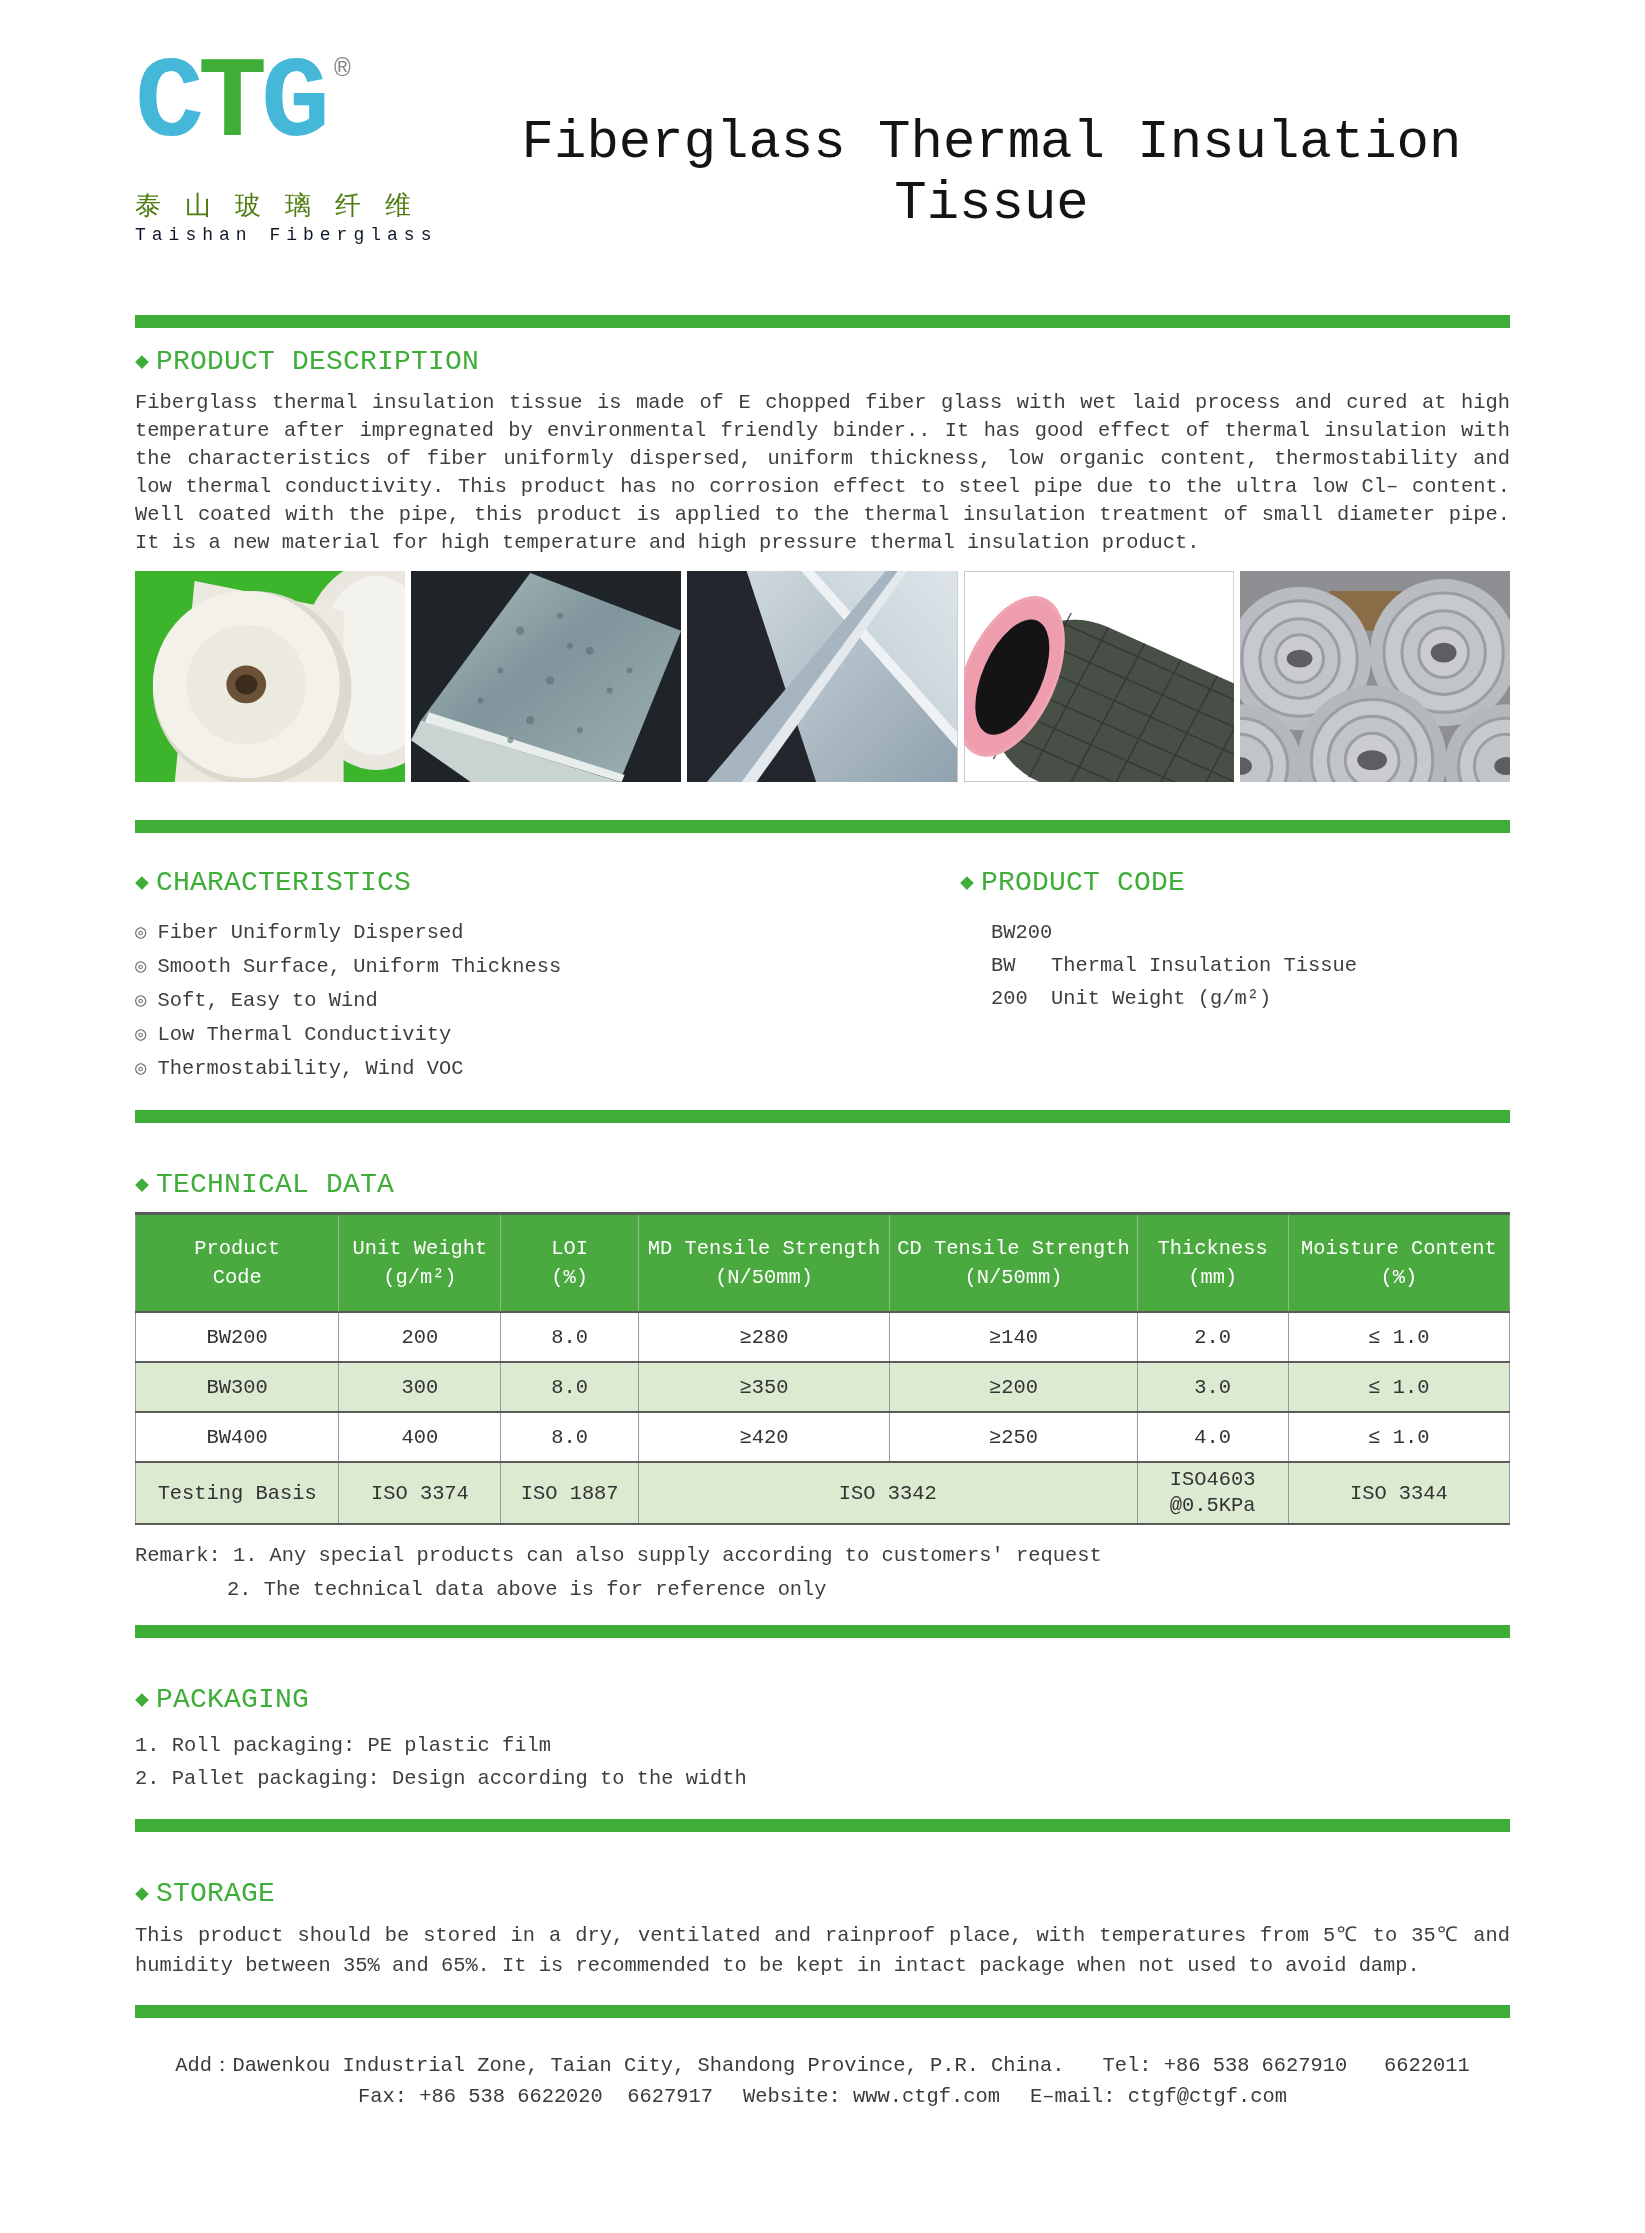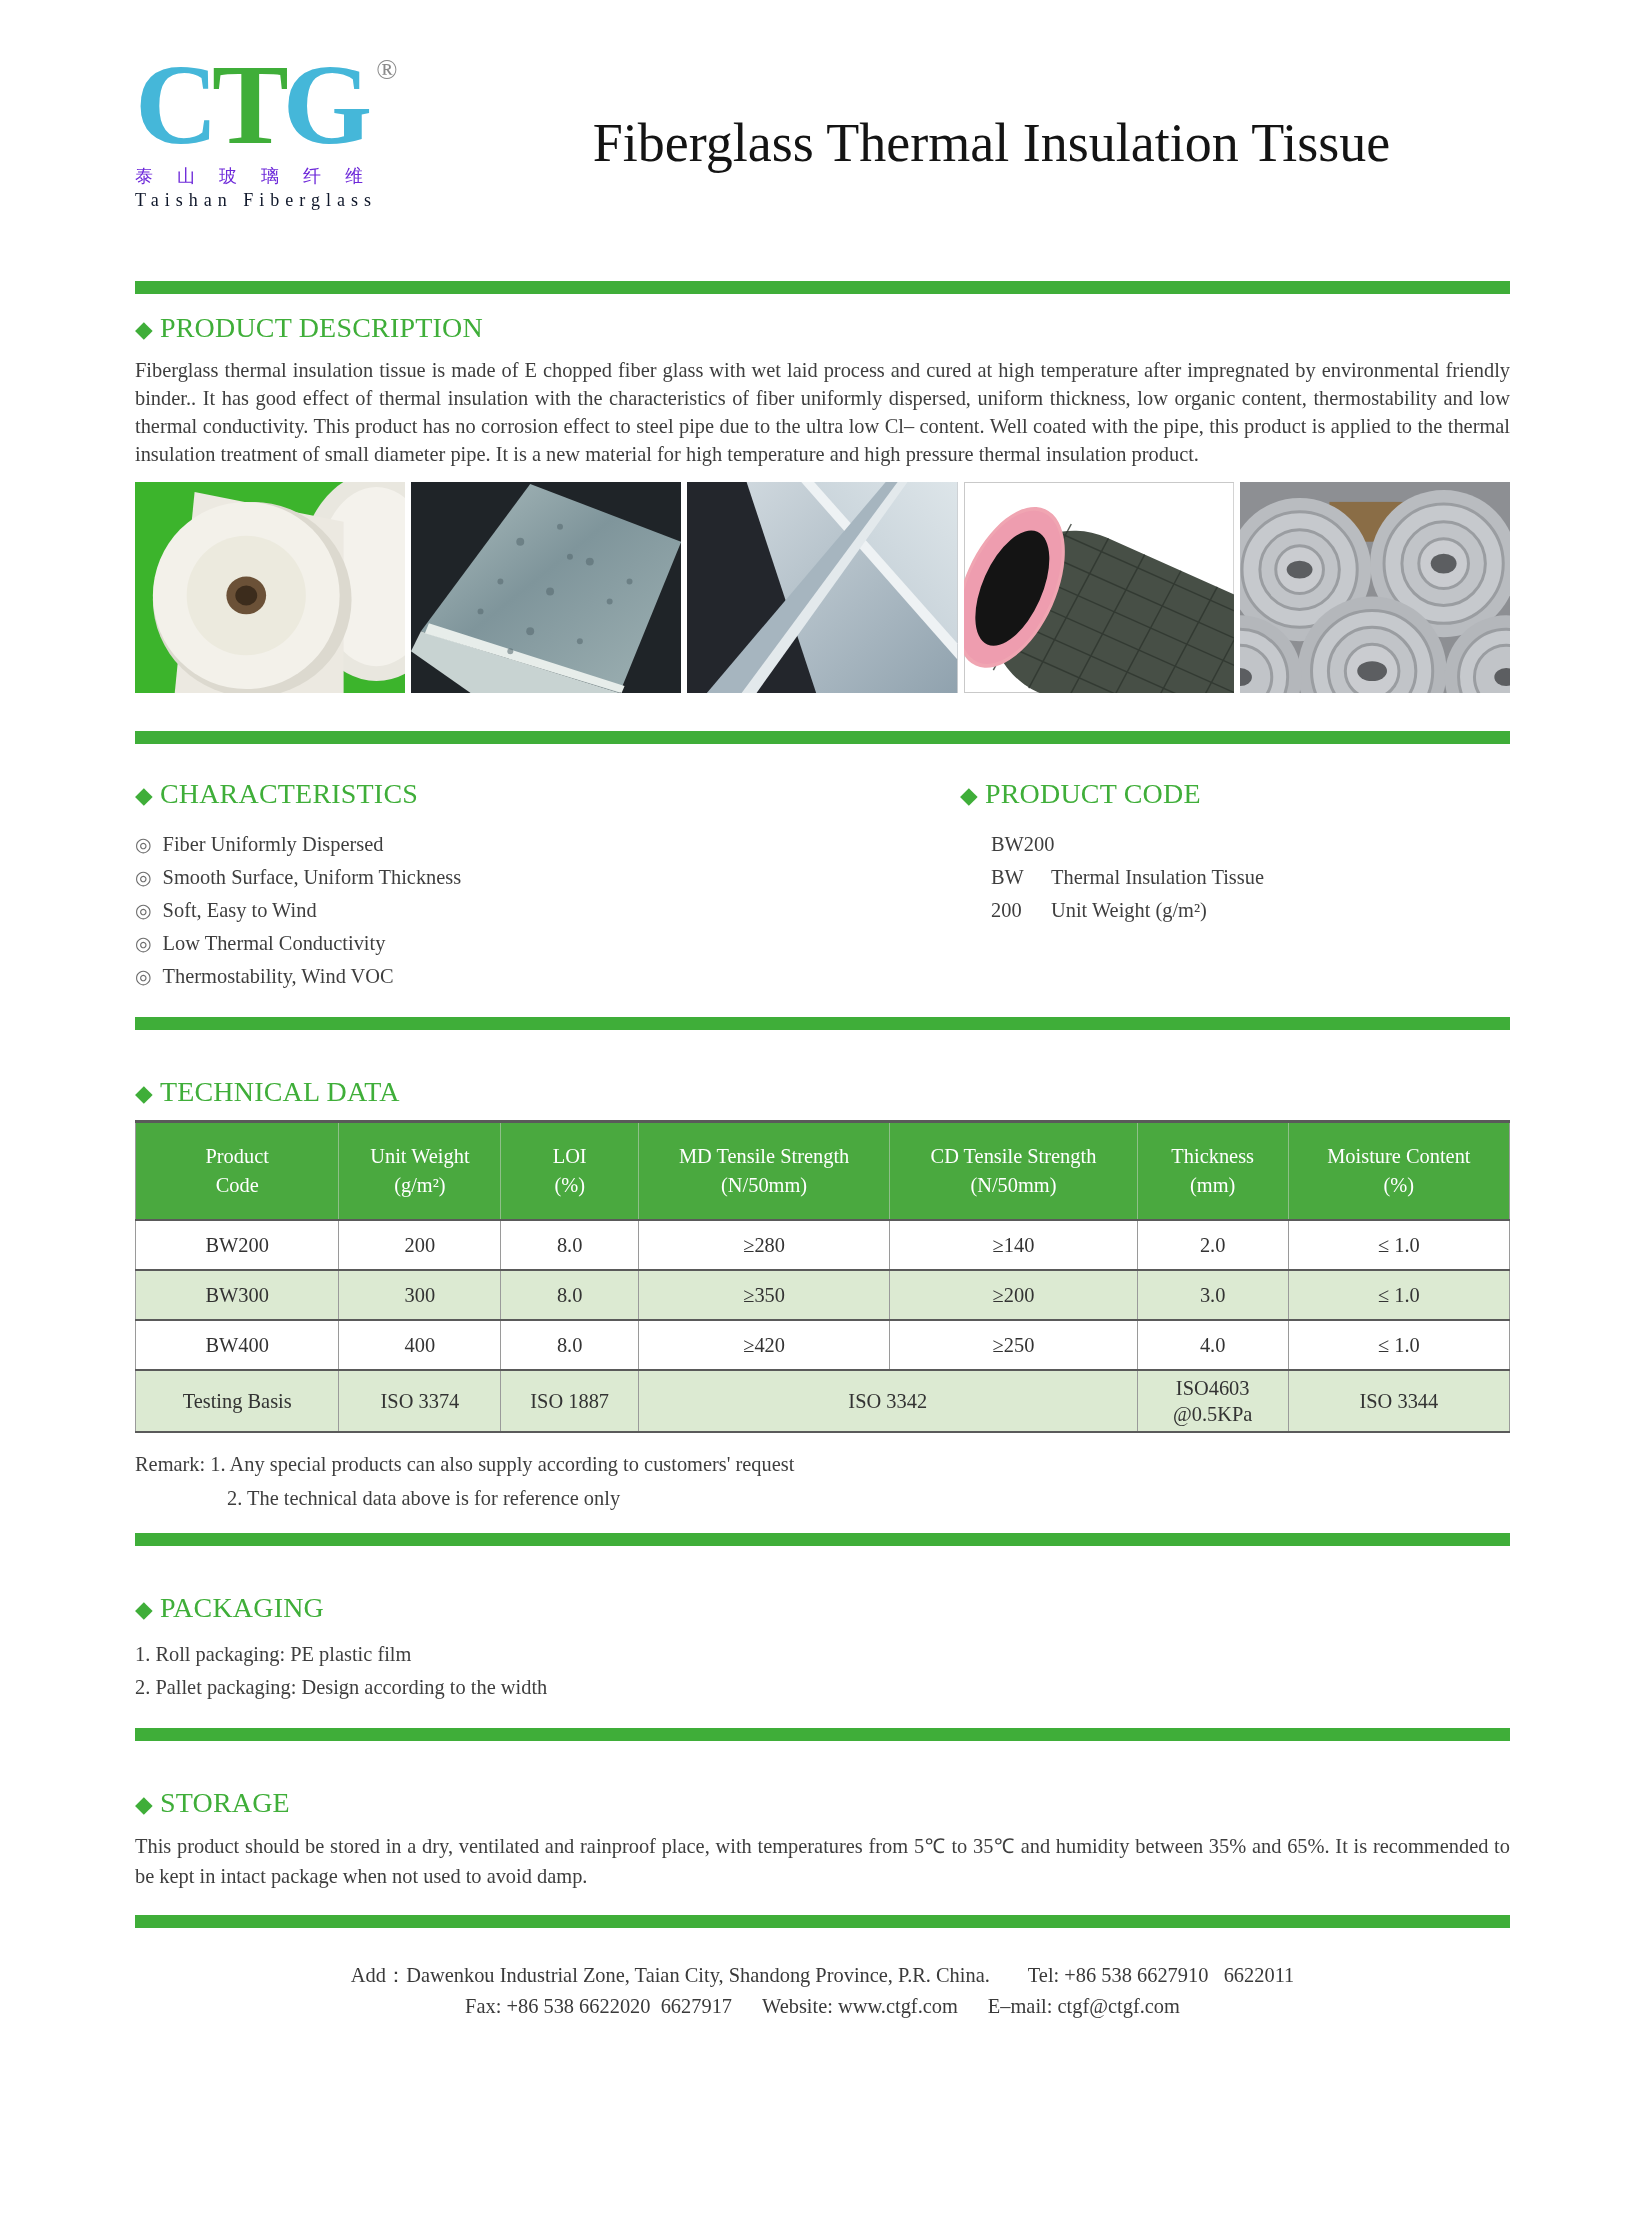--- a/index.html
+++ b/index.html
@@ -1,32 +1,32 @@
 <!DOCTYPE html>
 <html><head>
 <meta charset="utf-8">
 <style>
   * { margin:0; padding:0; box-sizing:border-box; }
   html,body { background:#ffffff; }
   .page {
     position:relative; width:1639px; height:2234px; margin:0 auto;
     background:#ffffff; overflow:hidden;
-    font-family:Liberation Serif, serif; color:#3e3e3e;
+    font-family:Liberation Mono, monospace; color:#3e3e3e;
   }
   .content { margin:0 132px; }
 
   
   .header { display:flex; padding-top:50px; }
   .logo-block { width:338px; flex:0 0 338px; }
   .logo-row { display:flex; align-items:flex-start; }
   .logo-text { font-size:115px; line-height:0.96; font-weight:bold; letter-spacing:-6px; }
   .logo-c, .logo-g { color:#45b7d9; }
   .logo-t { color:#3fae39; }
   .reg-mark { font-size:28px; color:#8a8a8a; margin-left:10px; margin-top:4px; font-weight:normal; }
-  .logo-cn { margin-top:4px; font-size:18px; color:#6d28d9; letter-spacing:24px; white-space:nowrap; }
+  .logo-cn { margin-top:28px; font-size:26px; color:#4d7c0f; letter-spacing:24px; white-space:nowrap; }
   .logo-en { margin-top:2px; font-size:18px; color:#0f172a; letter-spacing:6px; white-space:nowrap; }
   .page-title { flex:1; text-align:center; margin-top:62px; font-size:54px; font-weight:400; color:#141414; letter-spacing:0px; }
 
   
   .bar { height:13px; background:#3fae39; }
   .bar-1 { margin-top:70px; }
   .bar-2 { margin-top:38px; }
   .bar-3 { margin-top:24px; }
   .bar-4 { margin-top:18px; }
   .bar-5 { margin-top:24px; }

